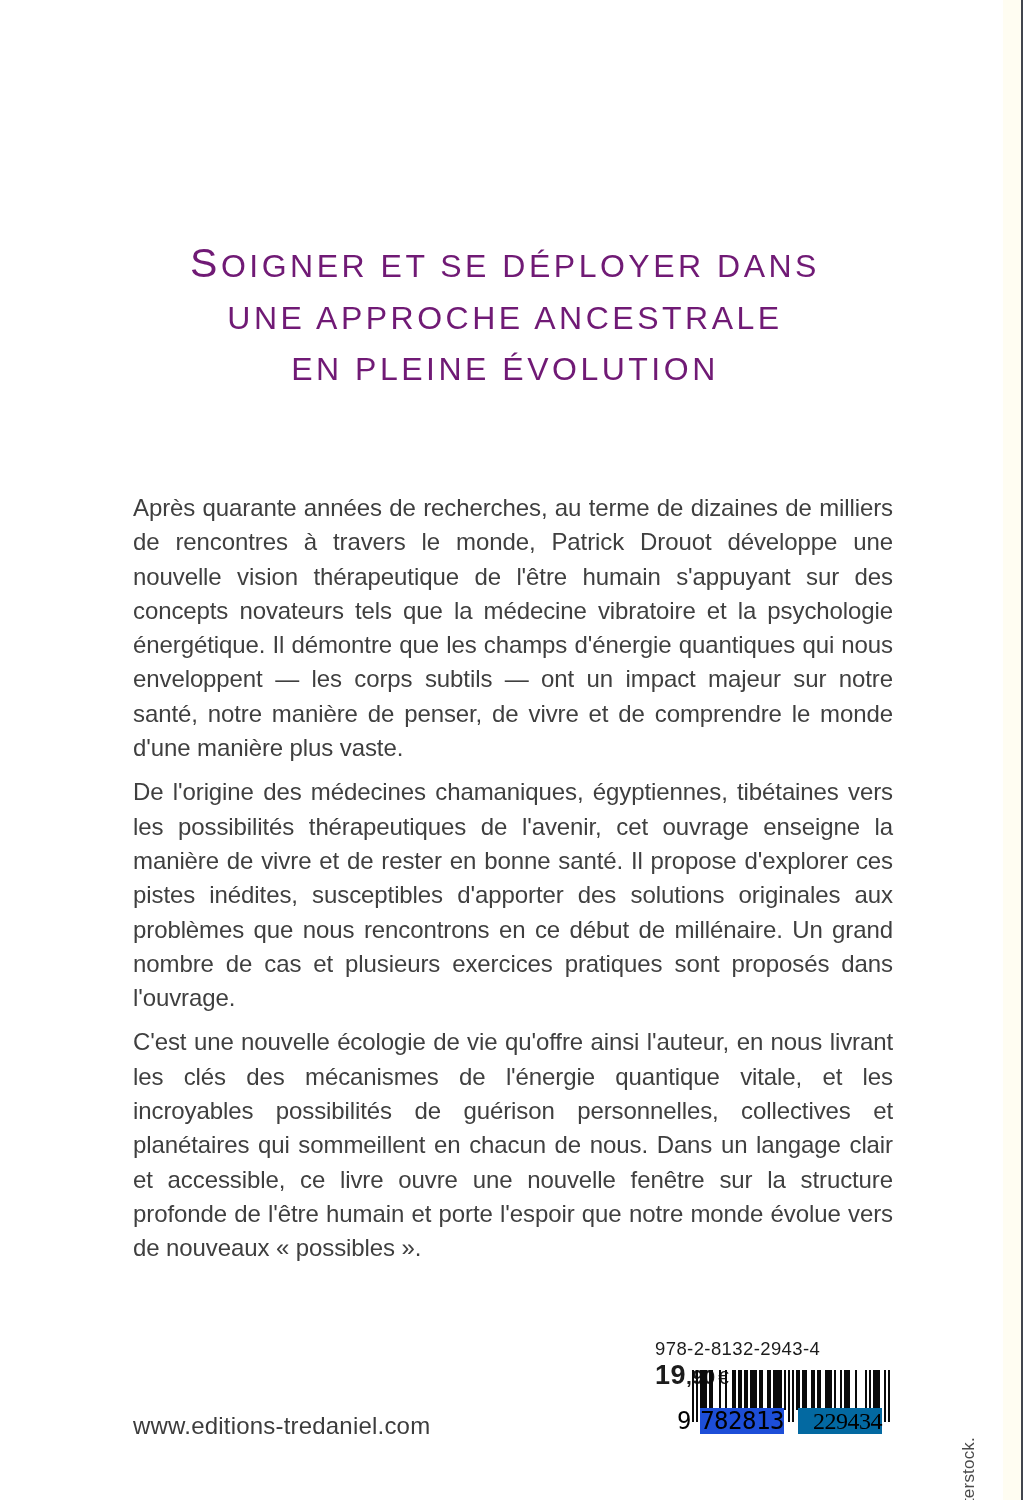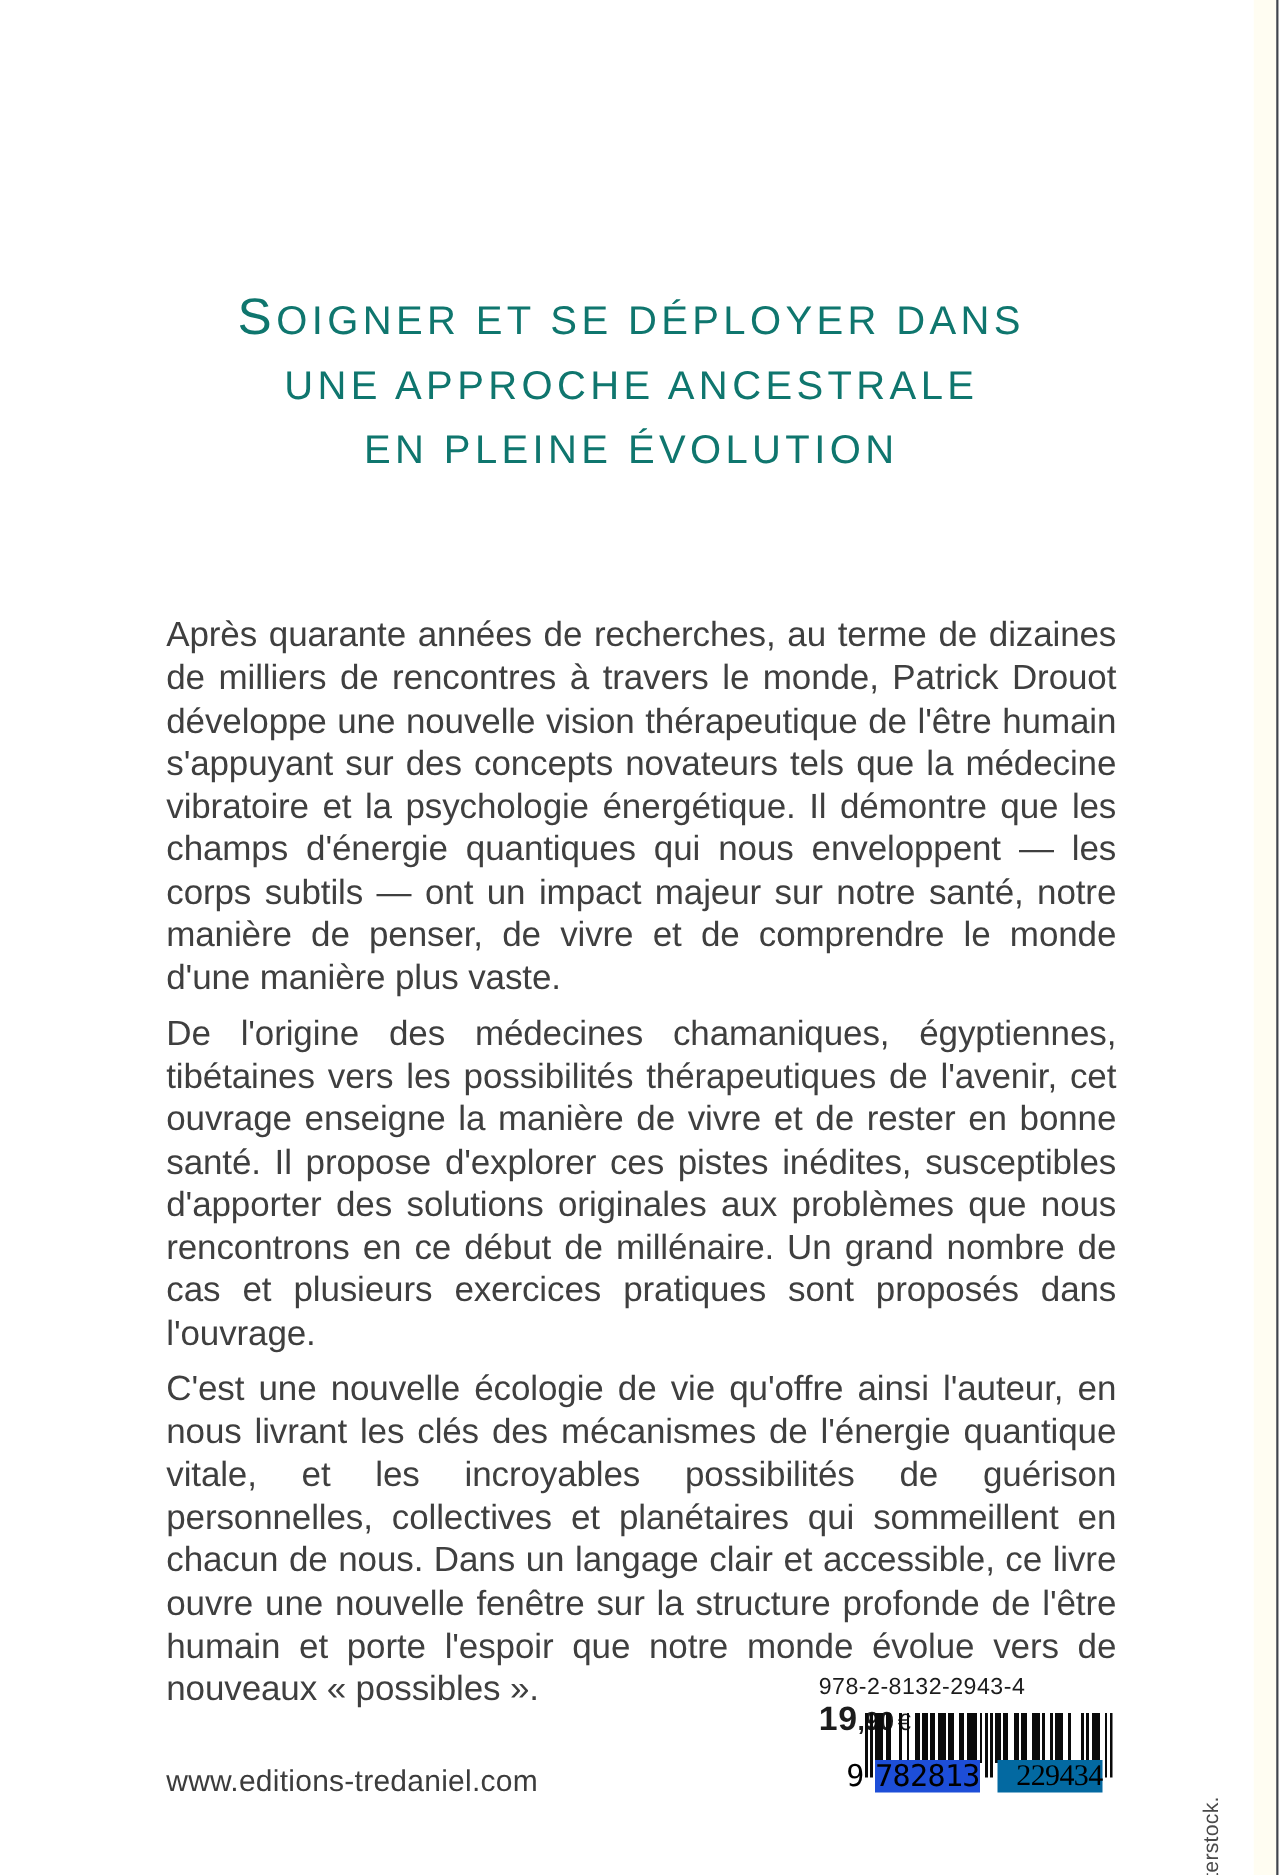--- a/index.html
+++ b/index.html
@@ -5,32 +5,32 @@
   html,body { margin:0; padding:0; background:#e8e8e8; }
   .page {
     position:relative; width:1023px; height:1500px; margin:0 auto;
     background:#ffffff; overflow:hidden;
     font-family:"Liberation Sans", sans-serif;
     -webkit-font-smoothing:antialiased;
   }
 
   
   .book-title {
-    position:absolute; top:228px; left:0; width:1010px;
-    text-align:center; color:#0f766e;
+    position:absolute; top:238px; left:0; width:1010px;
+    text-align:center; color:#701a75;
     font-size:32px; font-weight:400; letter-spacing:3.5px;
     line-height:51.7px; font-stretch:condensed;
   }
   .book-title .title-line { white-space:nowrap; }
   .lead-cap { font-size:41px; }
 
   
   .body-copy {
     position:absolute; left:133px; top:491px; width:760px;
-    font-size:28px; line-height:34.3px; color:#3f3f3f;
+    font-size:24px; line-height:34.3px; color:#3f3f3f;
     text-align:justify; letter-spacing:-0.1px;
   }
   .body-copy p { margin:0 0 10px 0; }
 
   
   .website {
     position:absolute; left:133px; top:1413px;
     font-size:24px; line-height:1.1; color:#3c3c3c; letter-spacing:0.2px;
   }
 

